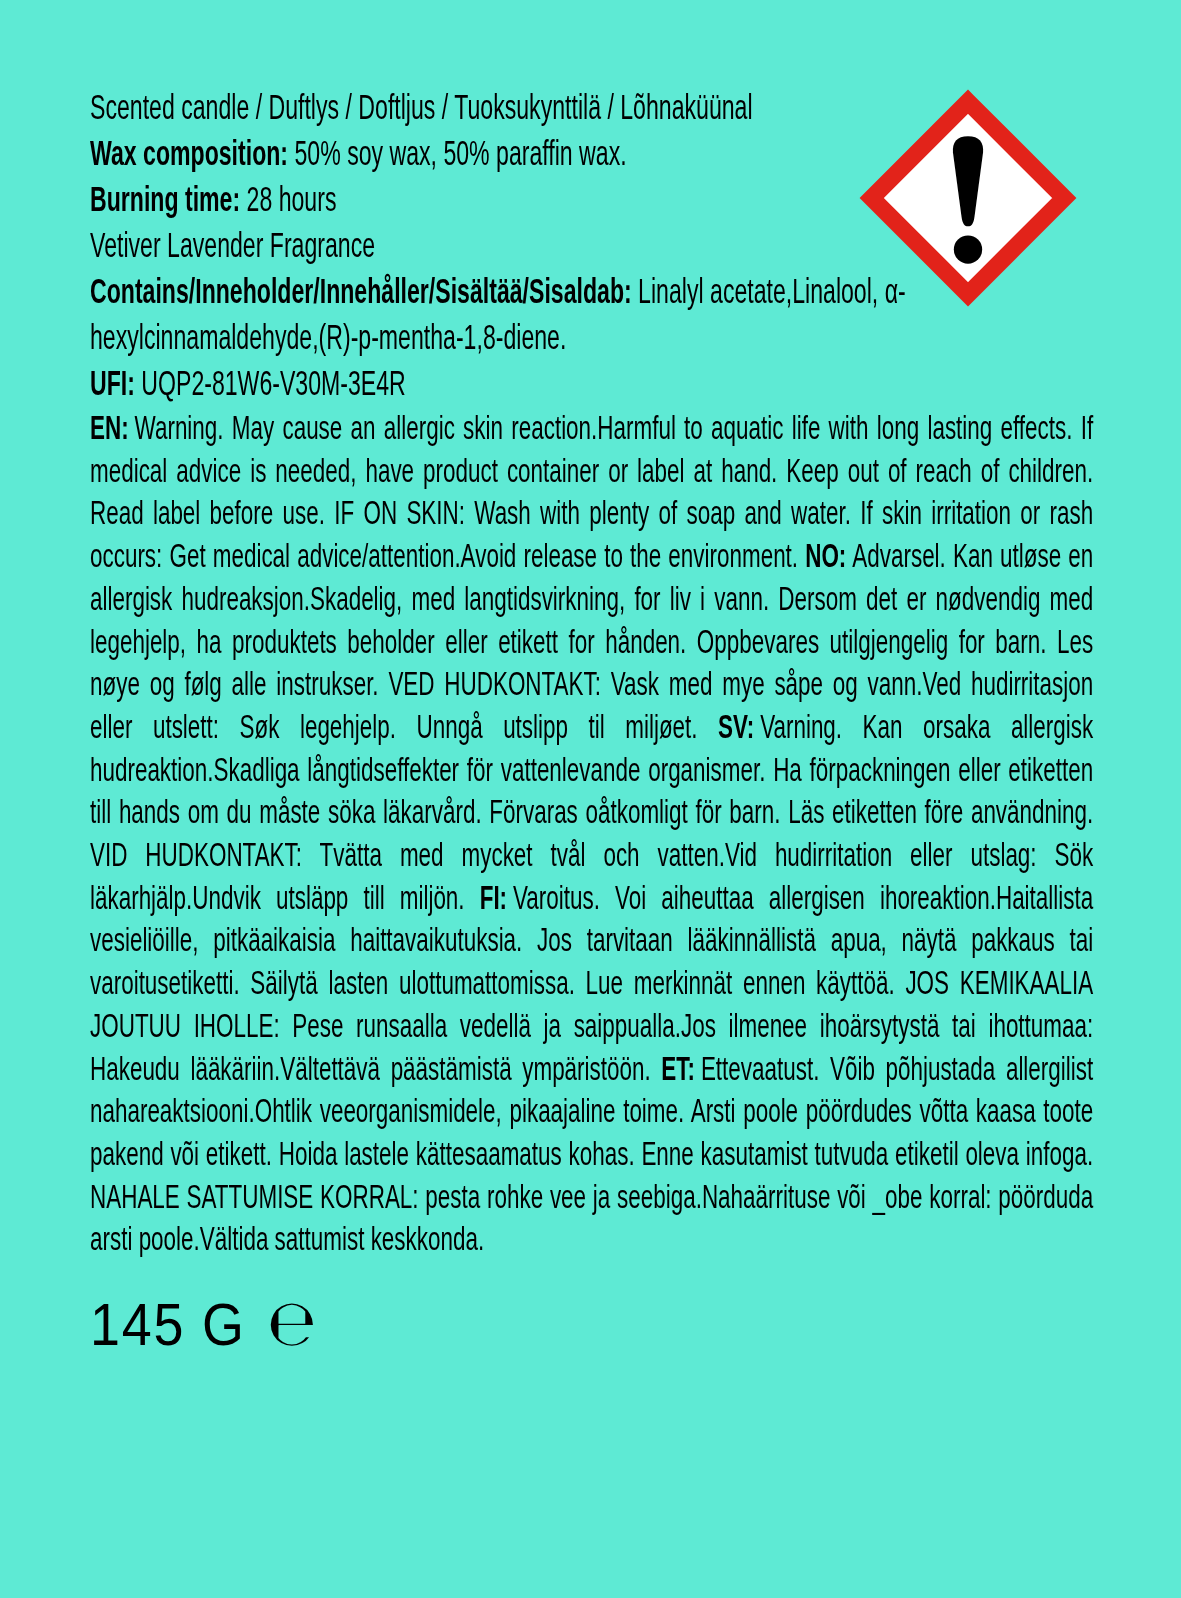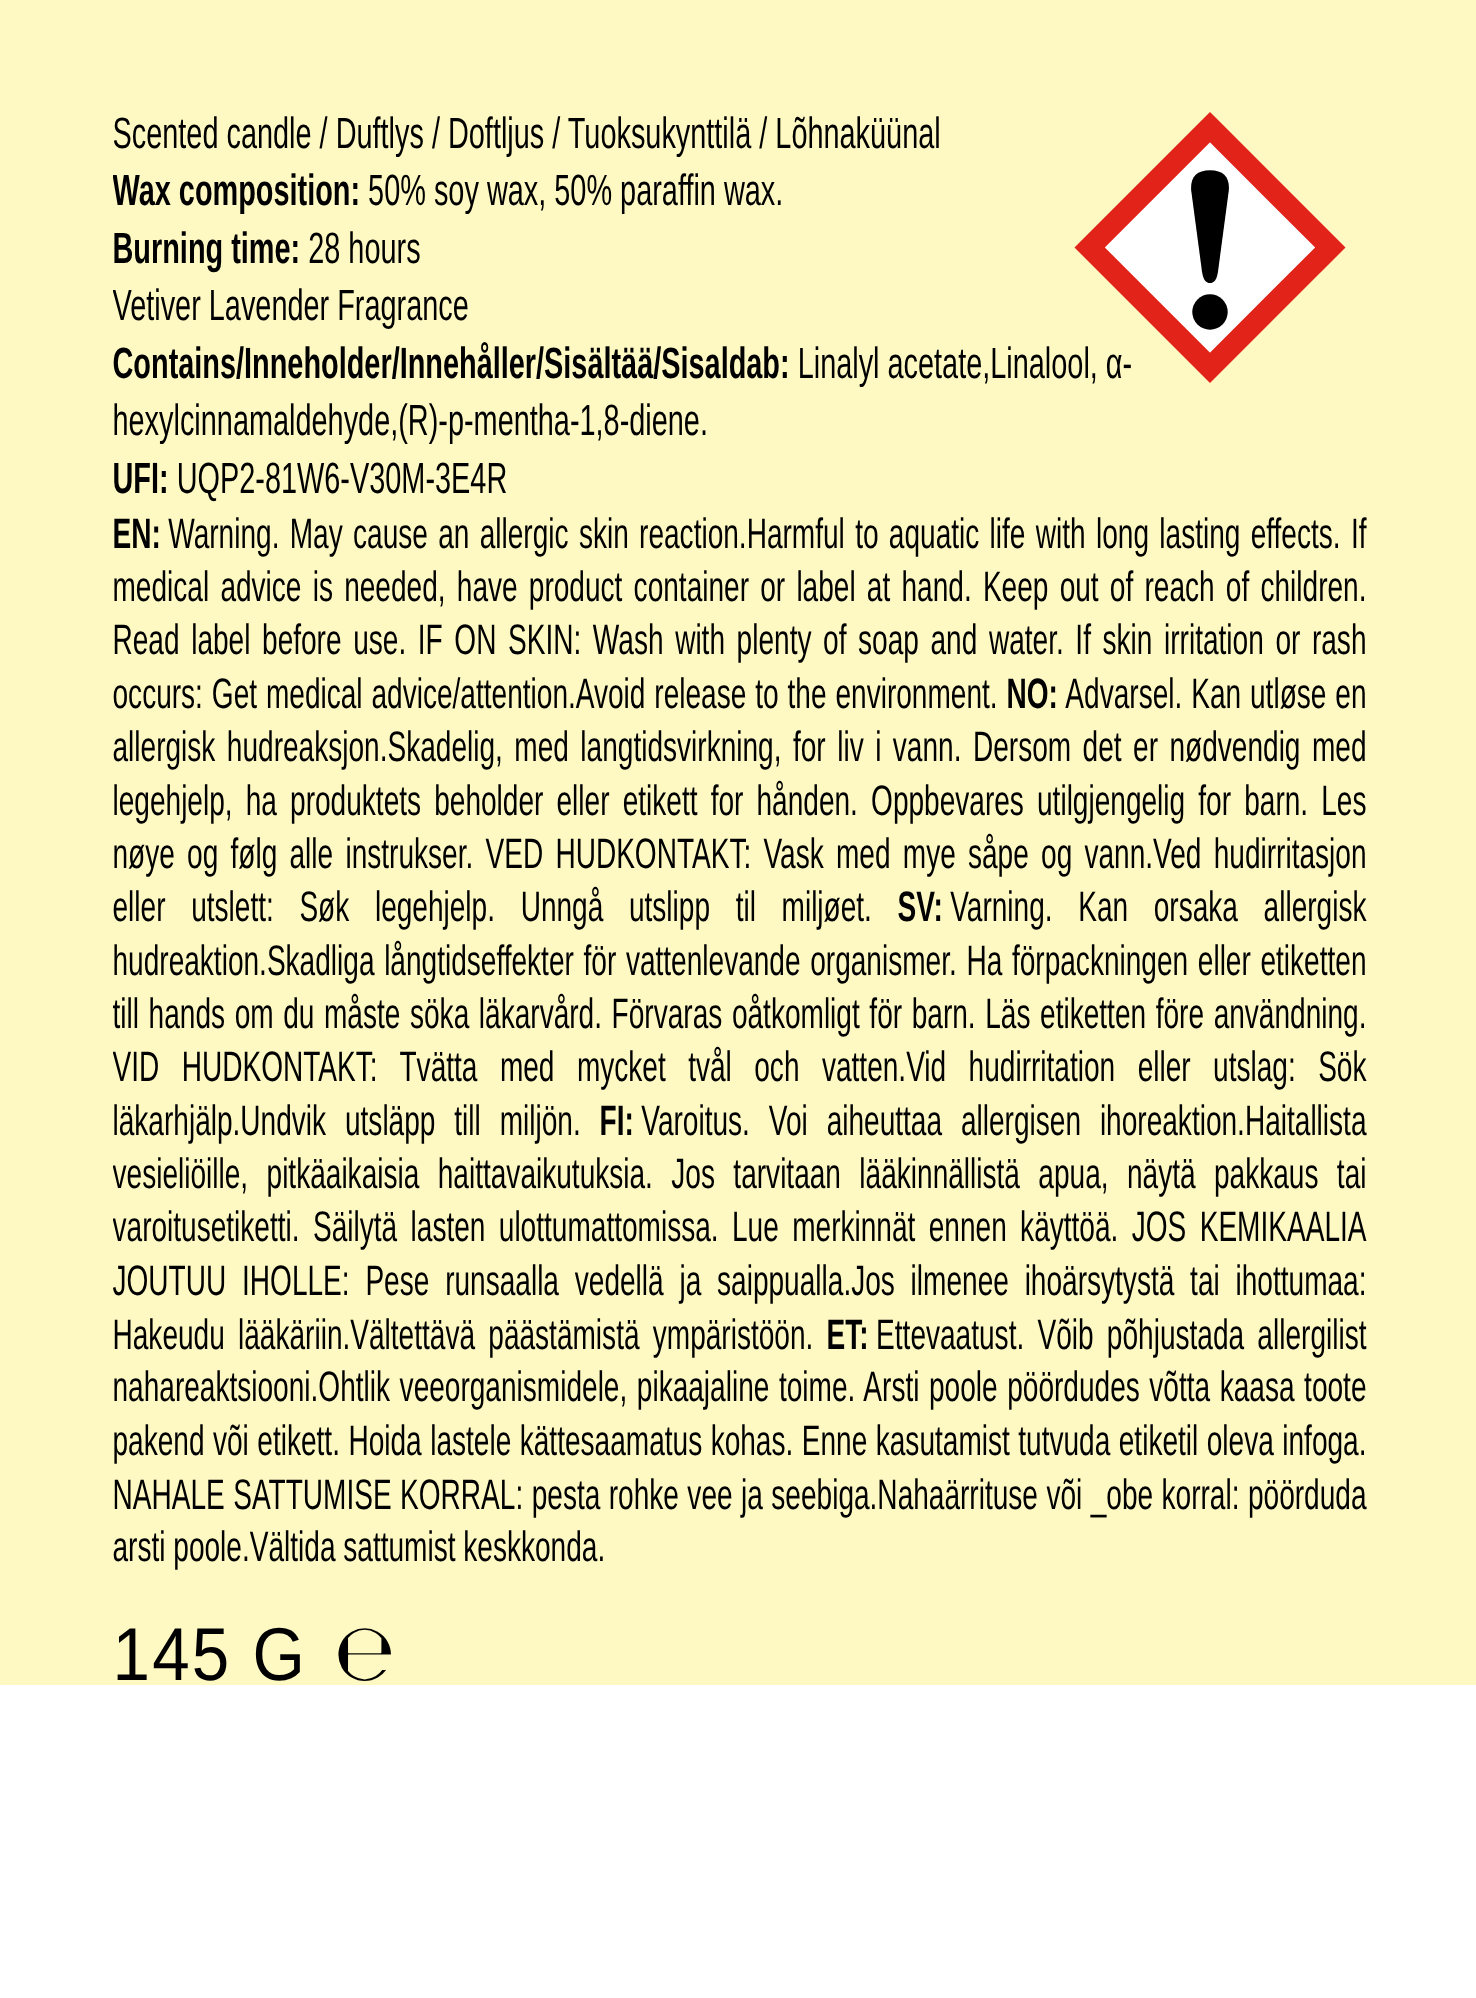--- a/index.html
+++ b/index.html
@@ -1,20 +1,20 @@
 <!DOCTYPE html>
 <html><head>
 <meta charset="utf-8">
 <style>
   html, body { margin: 0; padding: 0; background: #ffffff; }
   .page {
     position: relative;
     width: 1181px;
-    height: 1348px;
-    background: #fef9c3;
+    height: 1598px;
+    background: #5eead4;
     color: #000000;
     font-family: "Liberation Sans", sans-serif;
     overflow: hidden;
   }
   
   .col {
     position: absolute;
     left: 90px;
     top: 84px;
     width: 1520px;

